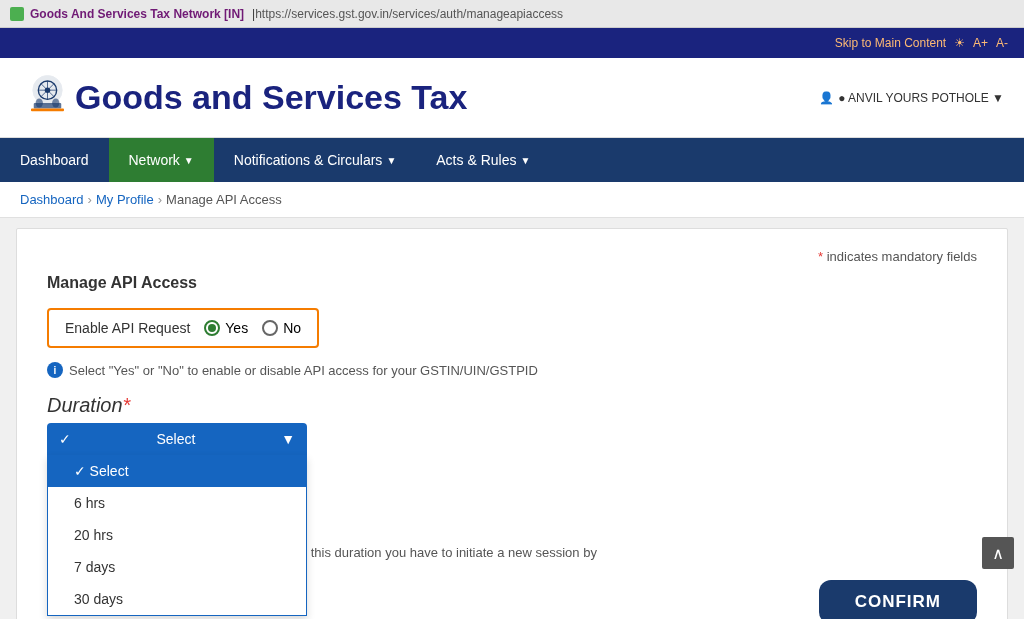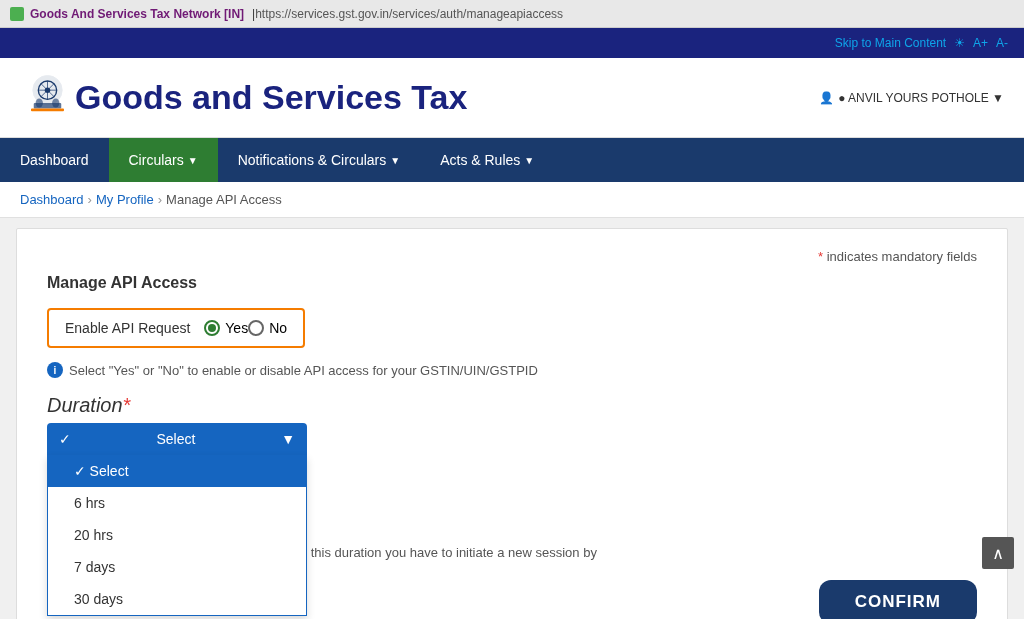--- a/index.html
+++ b/index.html
@@ -22,21 +22,21 @@
 
     
     .utility-bar {
       background: #1a237e;
       height: 30px;
       display: flex;
       align-items: center;
       justify-content: flex-end;
       padding: 0 16px;
       font-size: 12px;
-      color: #0ea5e9;
+      color: #fdba74;
       gap: 8px;
     }
     .utility-bar span { cursor: pointer; }
 
     
     .header {
       background: #ffffff;
       height: 80px;
       display: flex;
       align-items: center;
@@ -120,21 +120,21 @@
     .enable-api-box {
       border: 2px solid #f57c00;
       border-radius: 4px;
       padding: 10px 16px;
       display: inline-flex;
       align-items: center;
       gap: 14px;
       margin-bottom: 14px;
     }
     .enable-api-label { font-size: 14px; color: #333; }
-    .radio-group { display: flex; align-items: center; }
+    .radio-group { display: flex; align-items: center; gap: 14px; }
     .radio-option { display: flex; align-items: center; gap: 5px; font-size: 14px; cursor: pointer; }
     .radio-circle {
       width: 16px; height: 16px;
       border-radius: 50%;
       border: 2px solid #666;
       display: flex; align-items: center; justify-content: center;
     }
     .radio-circle.selected { border-color: #2e7d32; }
     .radio-circle.selected::after {
       content: '';
@@ -295,21 +295,21 @@
     <span>👤</span>
     <span>● ANVIL YOURS POTHOLE ▼</span>
   </div>
 </div>
 
 <div class="nav-bar">
   <div class="nav-item">
     <span>Dashboard</span>
   </div>
   <div class="nav-item active">
-    <span>Circulars</span>
+    <span>Network</span>
     <span class="arrow">▼</span>
   </div>
   <div class="nav-item">
     <span>Notifications &amp; Circulars</span>
     <span class="arrow">▼</span>
   </div>
   <div class="nav-item">
     <span>Acts &amp; Rules</span>
     <span class="arrow">▼</span>
   </div>

